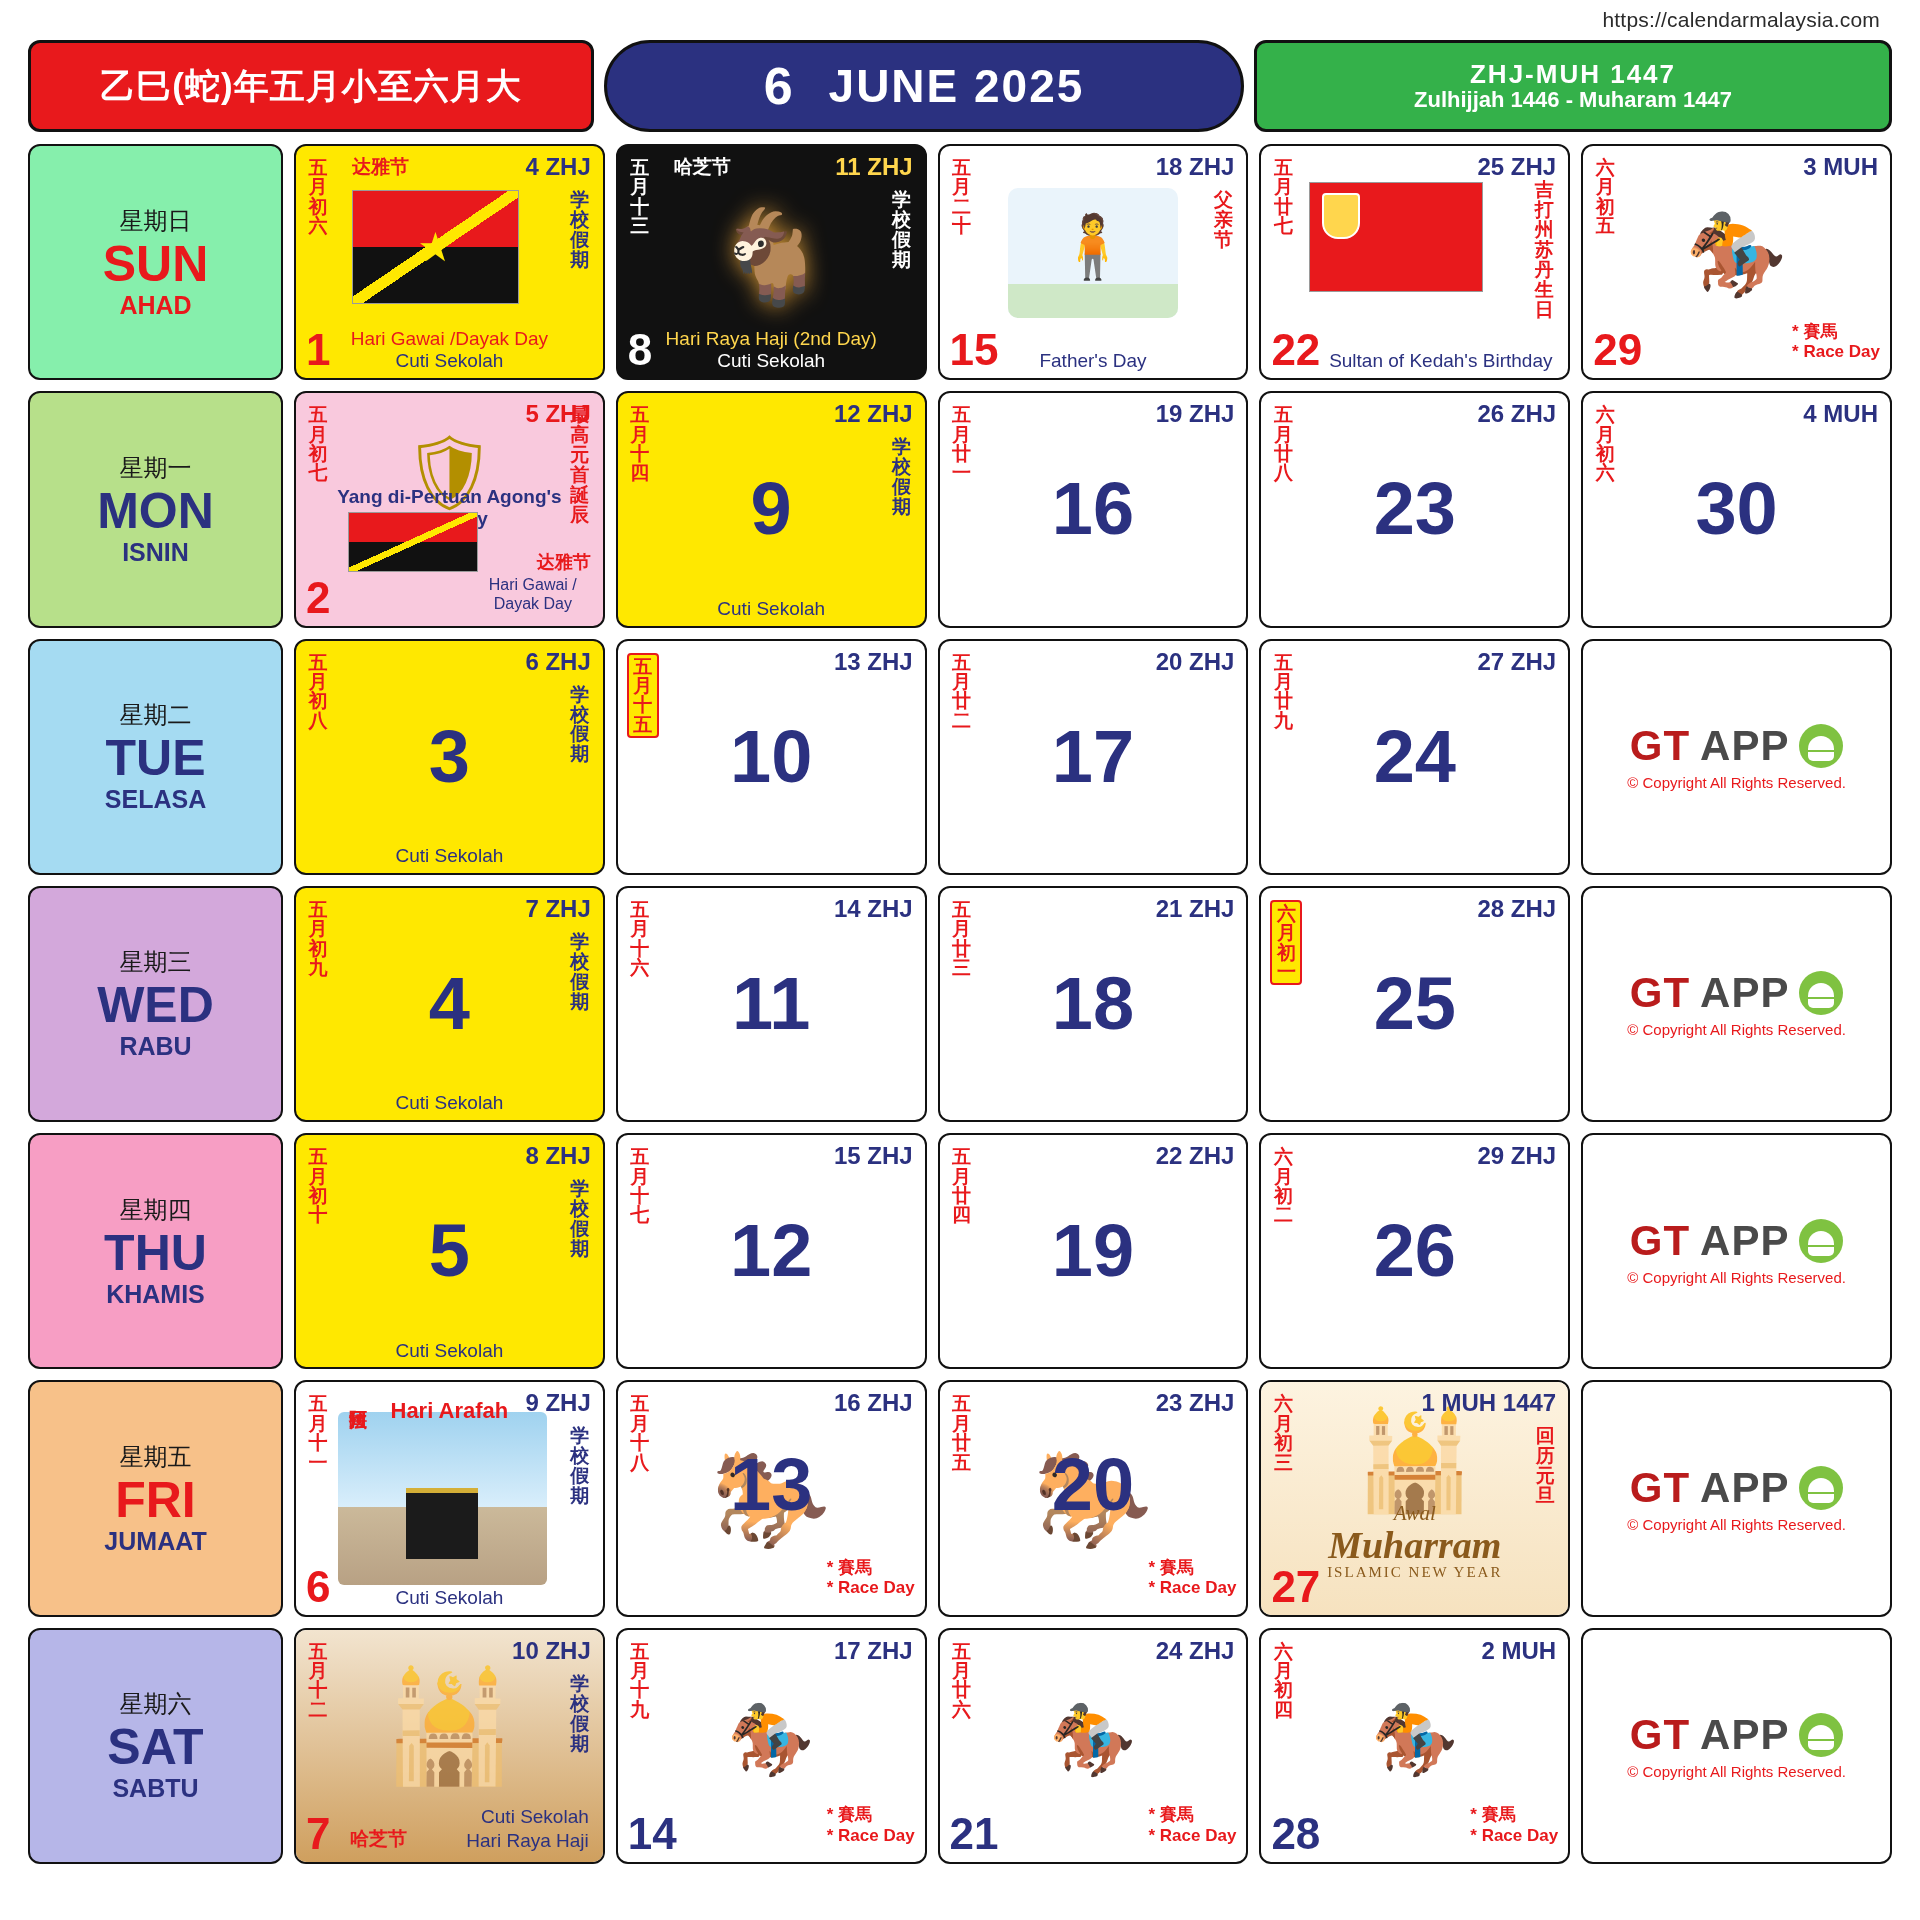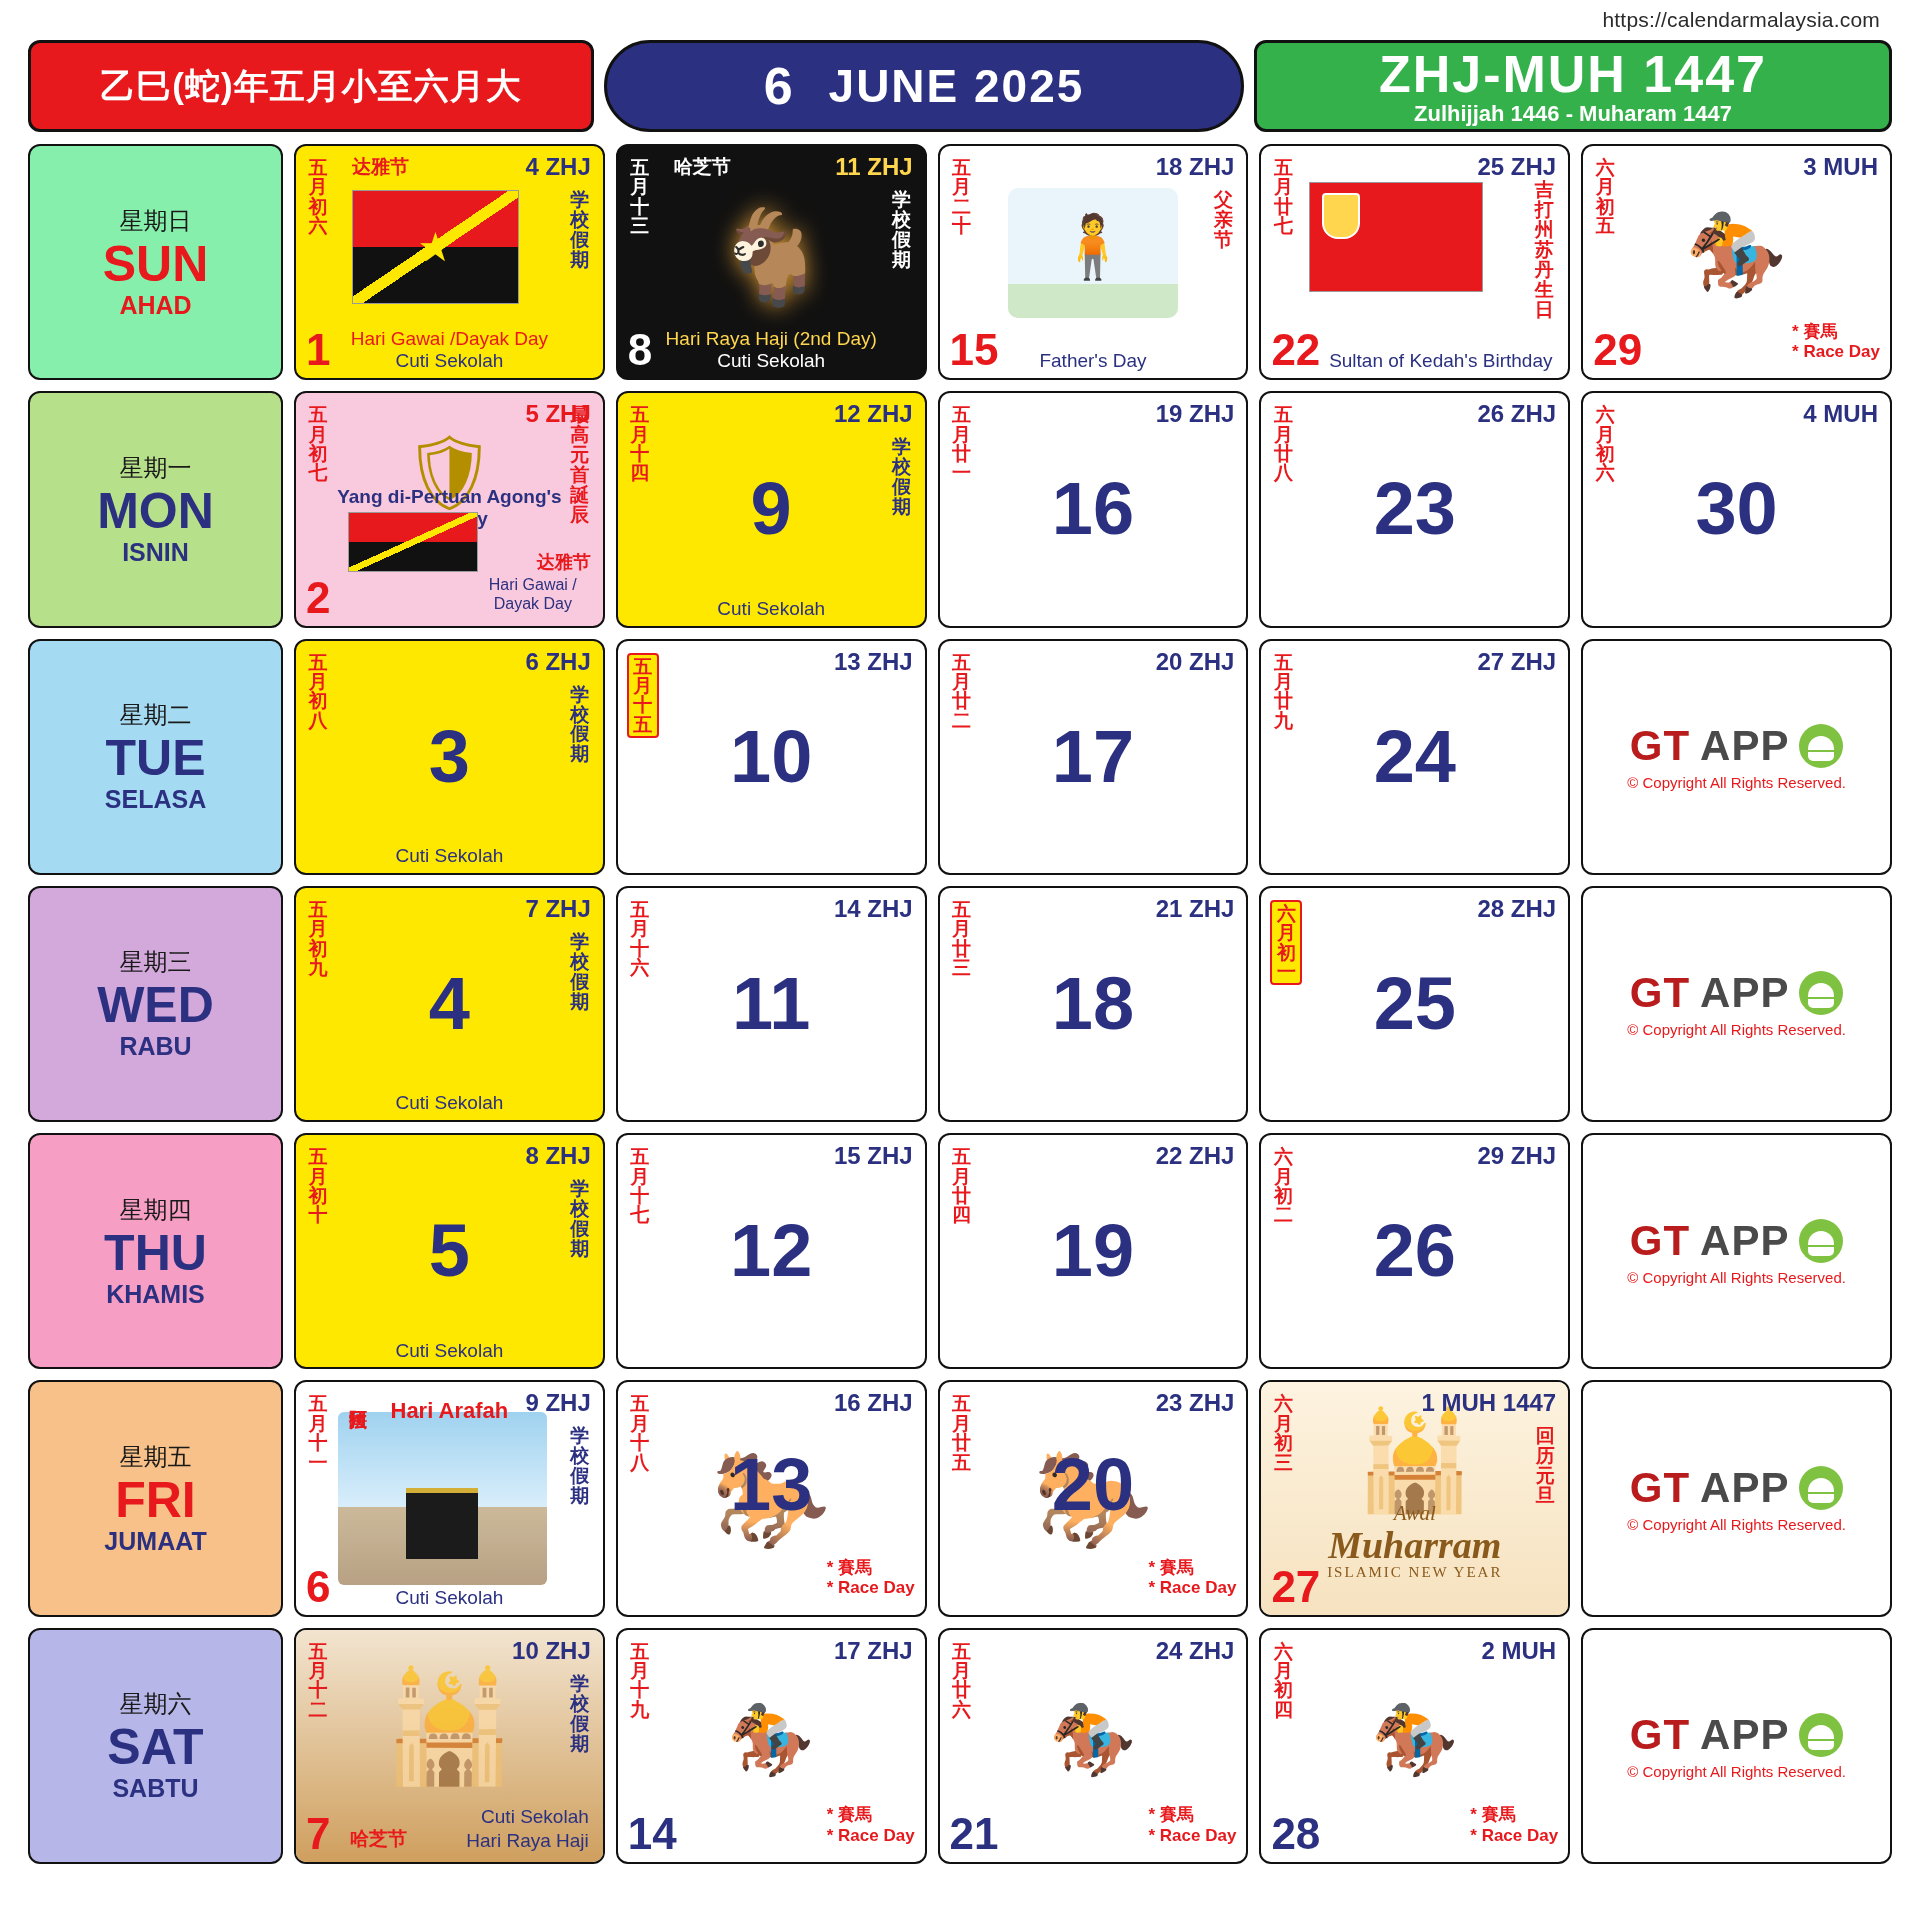--- a/index.html
+++ b/index.html
@@ -17,21 +17,21 @@
 
   
   .header{display:flex;gap:10px;height:92px;align-items:stretch;}
   .hdr{border-radius:14px;display:flex;align-items:center;justify-content:center;color:#fff;box-sizing:border-box;}
   .hdr-left{flex:0 0 566px;background:#e8191c;border:3px solid #111;border-radius:12px;}
   .hdr-left span{font-size:35px;font-weight:bold;letter-spacing:1px;}
   .hdr-mid{flex:0 0 640px;background:#2b3180;border:3px solid #111;border-radius:46px;display:flex;align-items:center;justify-content:center;gap:36px;}
   .hdr-mid .m-num{font-size:52px;font-weight:bold;}
   .hdr-mid .m-name{font-size:46px;font-weight:bold;letter-spacing:2px;}
   .hdr-right{flex:1;background:#34b14a;border:3px solid #111;border-radius:12px;flex-direction:column;line-height:1.05;}
-  .hdr-right .r1{font-size:52px;font-weight:bold;letter-spacing:2px;}
+  .hdr-right .r1{font-size:26px;font-weight:bold;letter-spacing:2px;}
   .hdr-right .r2{font-size:22px;font-weight:bold;}
 
   
   .grid{margin-top:12px;display:grid;grid-template-columns:255px repeat(5, 1fr);grid-auto-rows:1fr;gap:11px;height:1720px;}
   .cell{border:2px solid #111;border-radius:12px;box-sizing:border-box;position:relative;overflow:hidden;background:#fff;}
 
   
   .wd{display:flex;flex-direction:column;align-items:center;justify-content:center;gap:2px;}
   .wd .cn{font-size:24px;color:#1a1a1a;}
   .wd .en{font-size:50px;font-weight:bold;line-height:1;}

